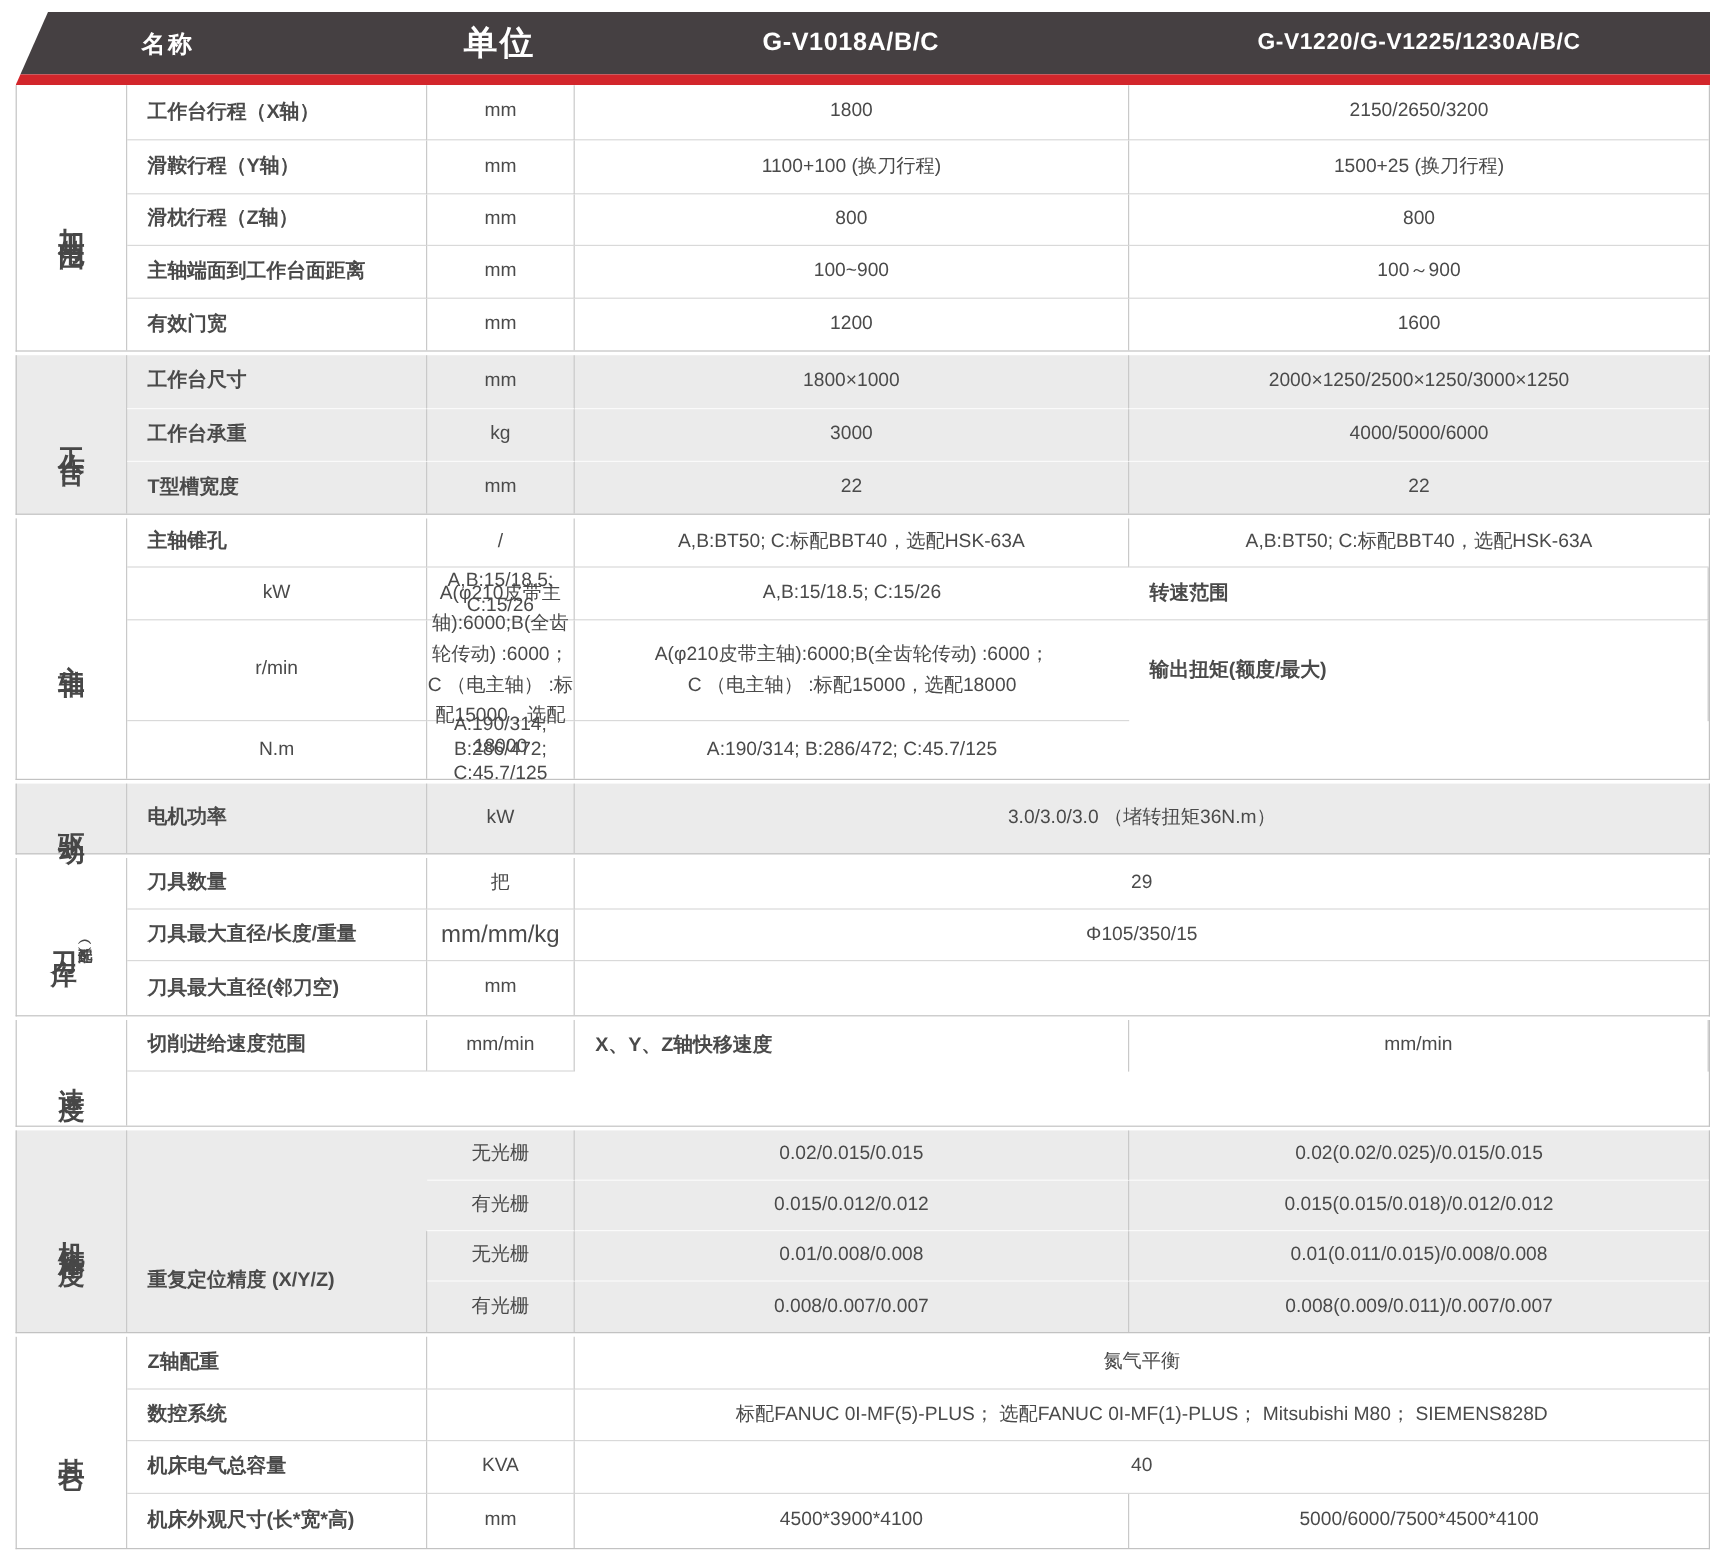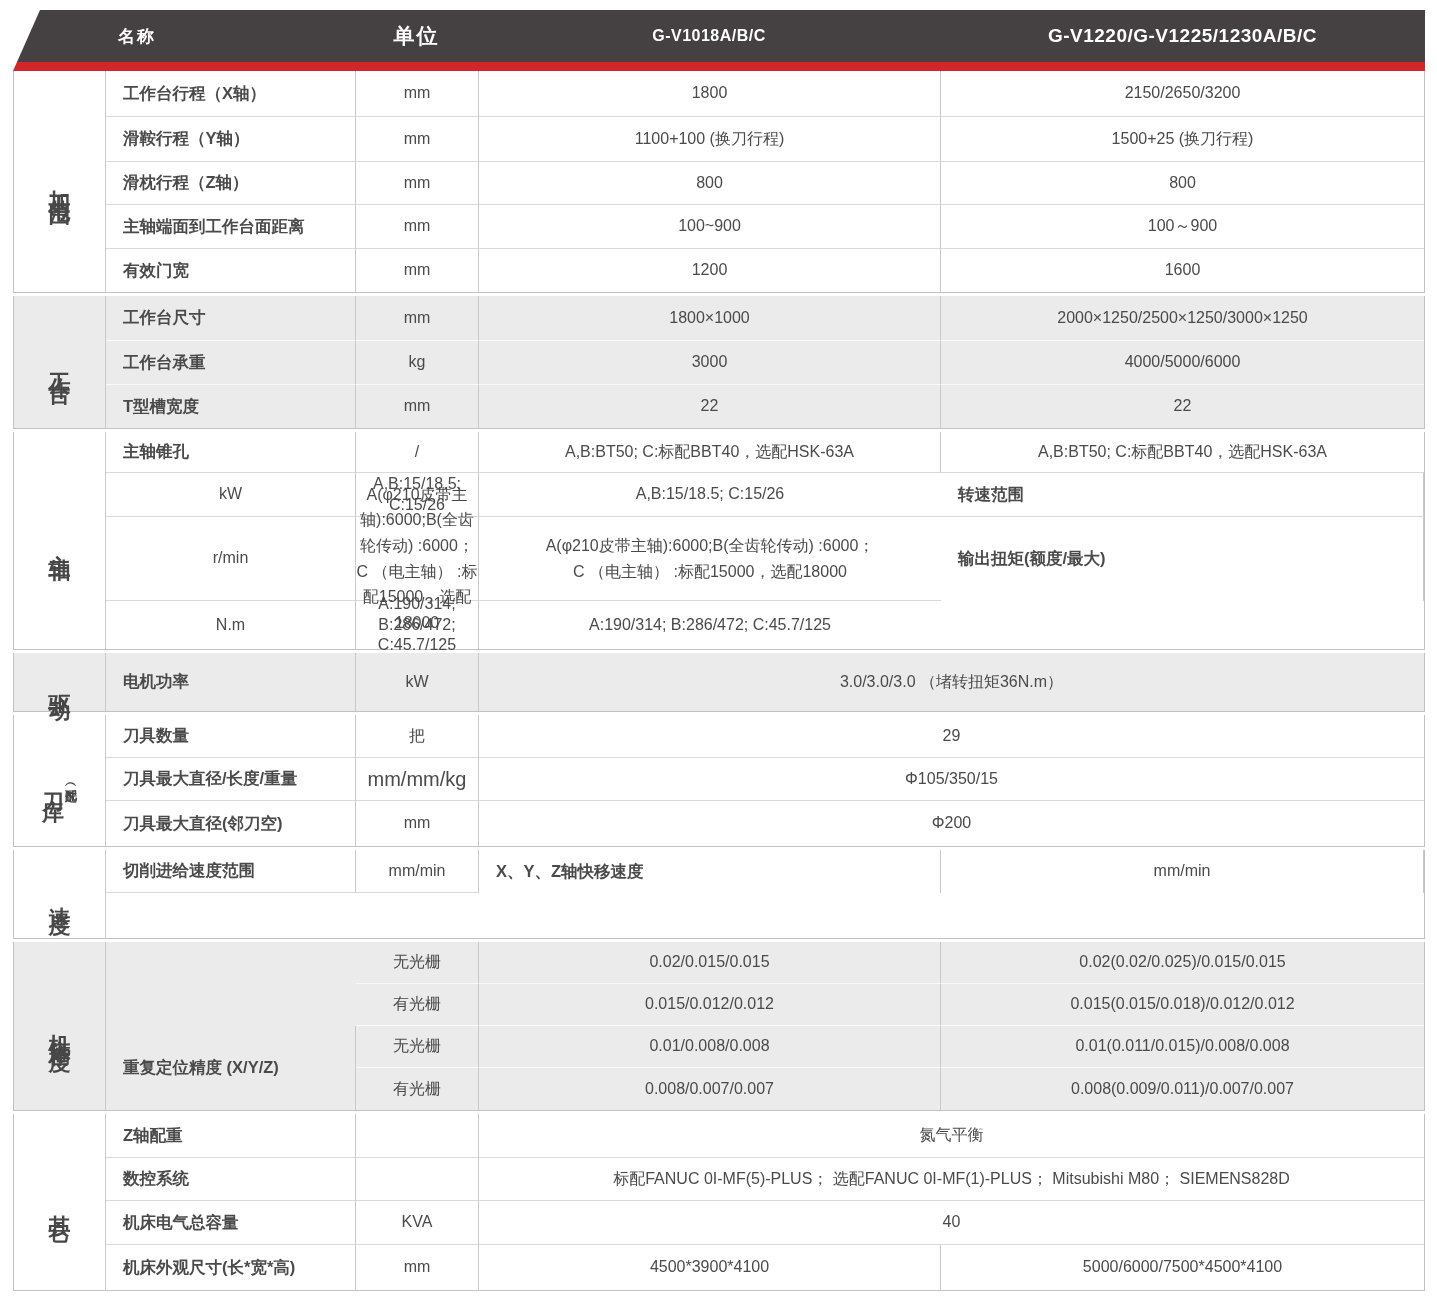--- a/index.html
+++ b/index.html
@@ -4,23 +4,23 @@
 <style>
   html,body{margin:0;padding:0;background:#ffffff;}
   body{width:1437px;height:1301px;overflow:hidden;font-family:"Liberation Sans","DejaVu Sans",sans-serif;}
   .page{position:relative;width:1437px;height:1301px;background:#ffffff;}
 
   
   .hdr-wrap{margin:10px 12px 0 13px;clip-path:polygon(27px 0,100% 0,100% 100%,0 100%);}
   .hdr-dark{height:52px;background:#454042;display:flex;align-items:center;color:#ffffff;}
   .hdr-red{height:9px;background:#d2262b;}
   .hcell{display:flex;align-items:center;justify-content:center;font-weight:bold;}
-  .hc-name{width:342px;justify-content:flex-start;padding-left:105px;box-sizing:border-box;font-size:17px;letter-spacing:2px;}
-  .hc-unit{width:123px;font-size:21px;letter-spacing:2px;}
-  .hc-m1{width:462px;font-size:16px;letter-spacing:.5px;}
+  .hc-name{width:342px;justify-content:flex-start;padding-left:105px;box-sizing:border-box;font-size:20px;letter-spacing:2px;}
+  .hc-unit{width:123px;font-size:28px;letter-spacing:2px;}
+  .hc-m1{width:462px;font-size:21px;letter-spacing:.5px;}
   .hc-m2{flex:1;font-size:19px;letter-spacing:.5px;}
 
   
   .table{margin:0 12px 0 13px;}
   .sec{display:grid;grid-template-columns:92px 250px 123px 462px 1fr;
        border:1px solid #c2c2c2;border-top:none;box-sizing:border-box;
        --v:#c9c9c9;--h:#d9d9d9;background:#ffffff;}
   .sec+.sec{margin-top:3px;}
   .sec.gray{background:#ebebeb;--h:#fafafa;}
 
@@ -141,21 +141,20 @@
         </div>
       </div>
       <div class="cell name">刀具数量</div>
       <div class="cell">把</div>
       <div class="cell nr" style="grid-column:span 2">29</div>
       <div class="cell name">刀具最大直径/长度/重量</div>
       <div class="cell" style="font-size:20px">mm/mm/kg</div>
       <div class="cell nr" style="grid-column:span 2">Φ105/350/15</div>
       <div class="cell name nb">刀具最大直径(邻刀空)</div>
       <div class="cell nb">mm</div>
-      <div class="cell nr nb" style="grid-column:span 2">Φ200</div>
     </div>
 
     <div class="sec" style="grid-template-rows:43px 45px">
       <div class="cat" style="grid-row:1 / span 2">
           <span class="vtext">速度</span>
         </div>
       <div class="cell name">切削进给速度范围</div>
       <div class="cell">mm/min</div>
       <div class="cell name nb">X、Y、Z轴快移速度</div>
       <div class="cell nb">mm/min</div>

